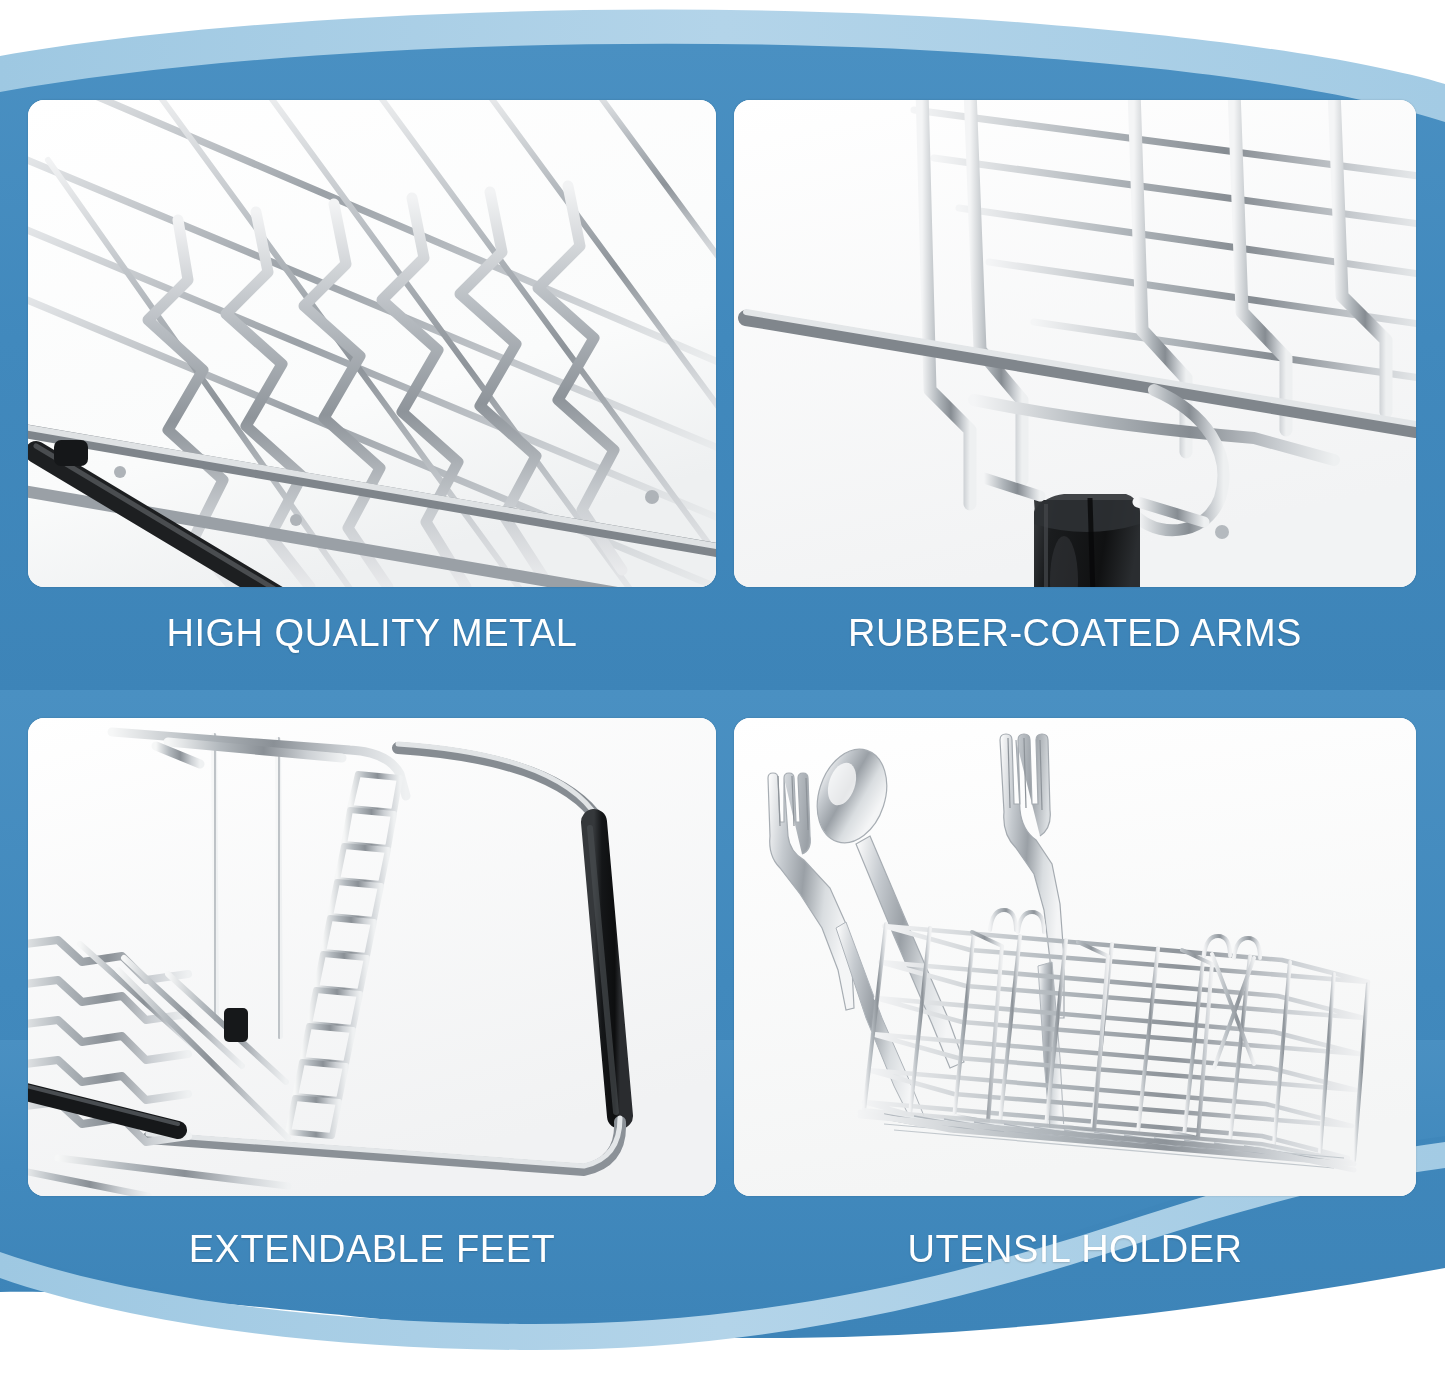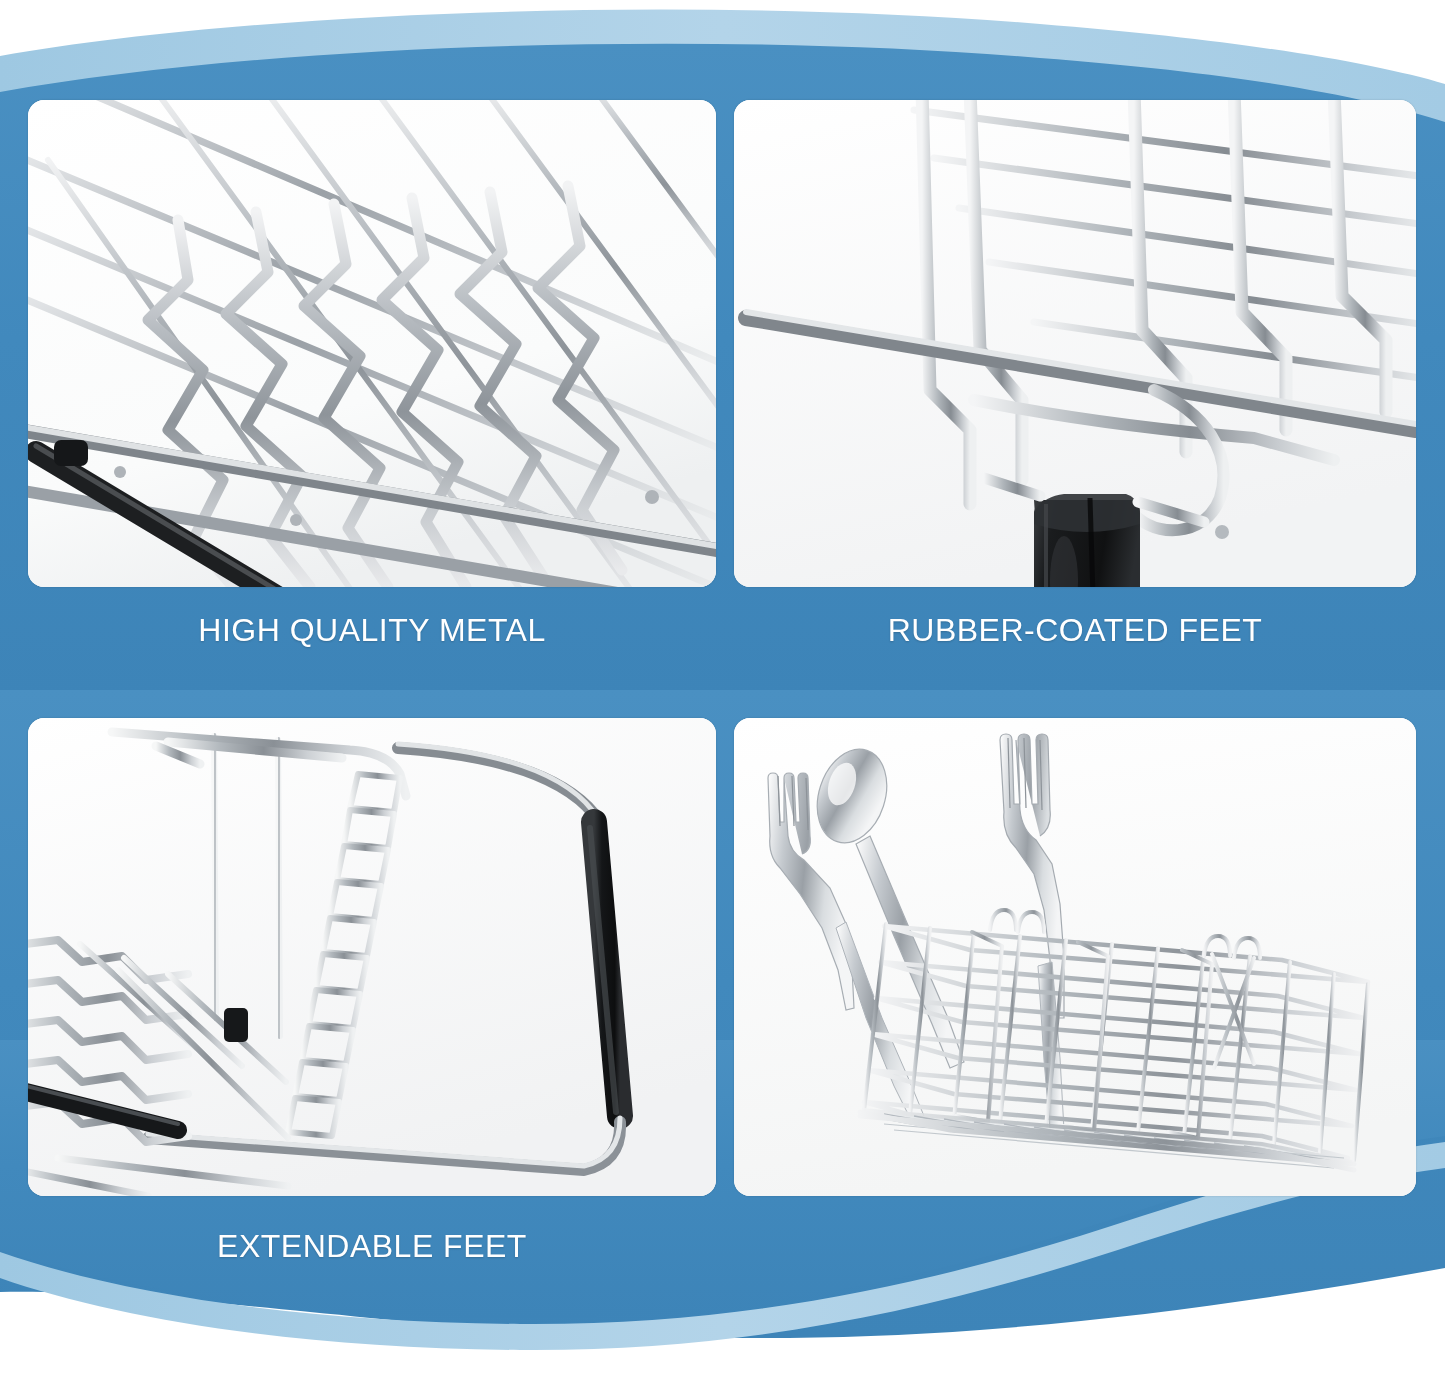--- a/index.html
+++ b/index.html
@@ -33,21 +33,21 @@
   .panel.tr { left: 734px; top: 100px;  width: 682px; height: 487px; }
   .panel.bl { left: 28px;  top: 718px;  width: 688px; height: 478px; }
   .panel.br { left: 734px; top: 718px;  width: 682px; height: 478px; }
 
   .panel-art { position: absolute; inset: 0; width: 100%; height: 100%; }
 
   
   .caption {
     position: absolute;
     color: #ffffff;
-    font-size: 32px;
+    font-size: 38px;
     letter-spacing: 0.5px;
     font-weight: 400;
     text-align: center;
     white-space: nowrap;
     text-shadow: 0 1px 2px rgba(0,0,0,0.18);
   }
   .cap-tl { left: 28px;  top: 612px;  width: 688px; }
   .cap-tr { left: 734px; top: 612px;  width: 682px; }
   .cap-bl { left: 28px;  top: 1228px; width: 688px; }
   .cap-br { left: 734px; top: 1228px; width: 682px; }
@@ -451,16 +451,17 @@
 
         <g fill="none" stroke="url(#wG5)" stroke-width="5" stroke-linecap="round">
           <path d="M126,394 L216,412 L620,446"></path>
           <path d="M126,398 L526,432 L620,452"></path>
         </g>
       </svg>
     </div>
   </div>
 
   <div class="caption cap-tl">HIGH QUALITY METAL</div>
-  <div class="caption cap-tr">RUBBER-COATED FEET</div>
+  <div class="caption cap-tr">RUBBER-COATED ARMS</div>
   <div class="caption cap-bl">EXTENDABLE FEET</div>
+  <div class="caption cap-br">UTENSIL HOLDER</div>
 
 </div>
 
 </body></html>

